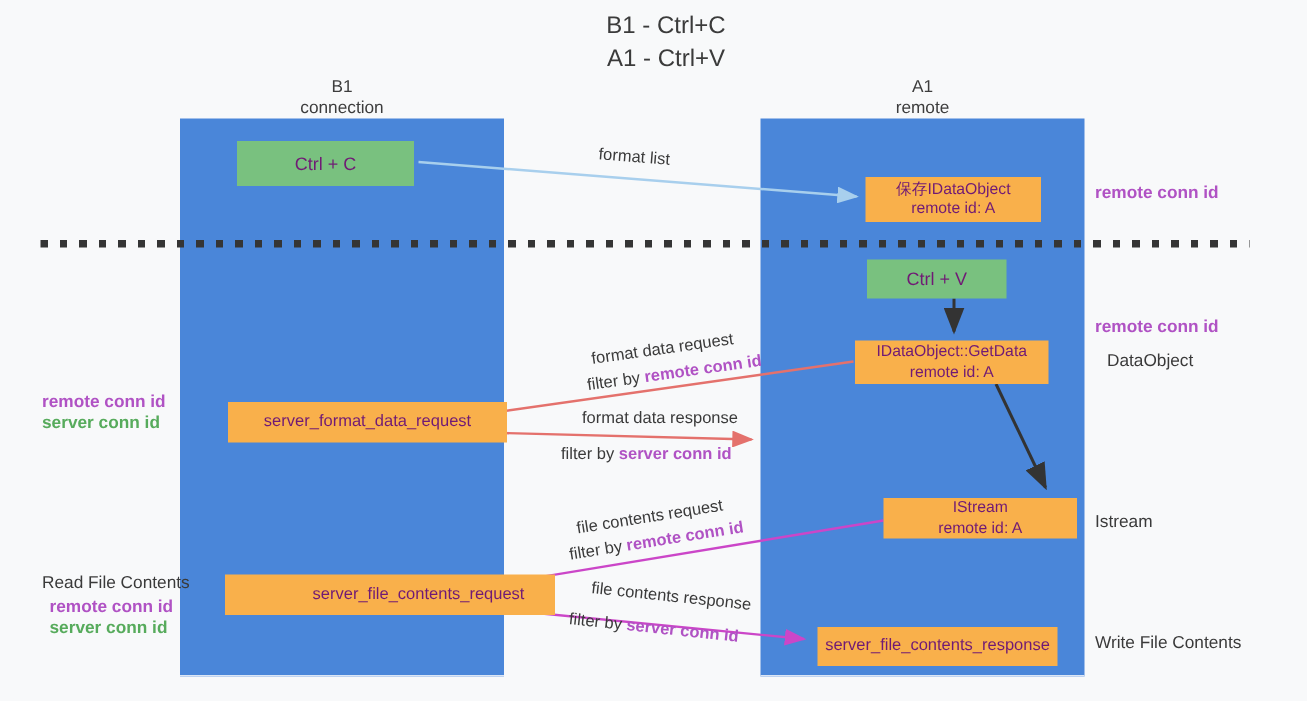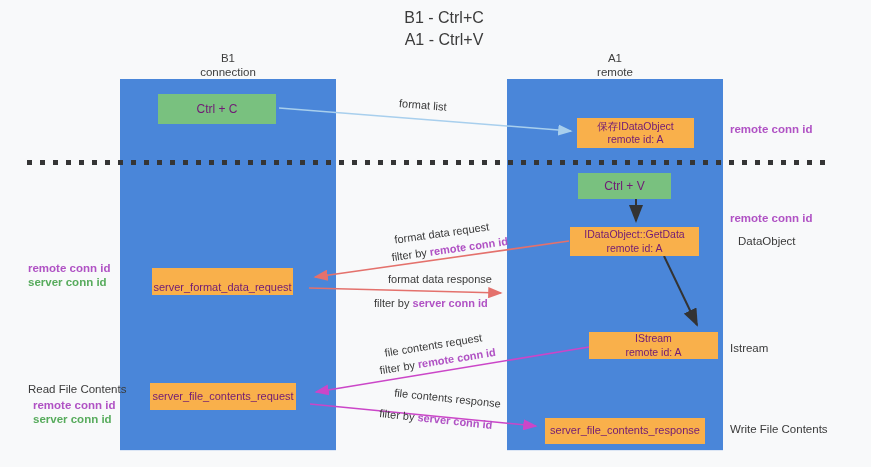--- a/index.html
+++ b/index.html
@@ -105,28 +105,28 @@
     <div class="sub">保存IDataObject</div>
     <div class="sub">remote id: A</div>
   </div>
   <div class="node green" style="left:578px; top:173px; width:93px; height:26px;">
     <div>Ctrl + V</div>
   </div>
   <div class="node orange" style="left:570px; top:227px; width:129px; height:29px;">
     <div class="sub">IDataObject::GetData</div>
     <div class="sub">remote id: A</div>
   </div>
-  <div class="node orange" style="left:152px; top:268px; width:141px; height:27px;justify-content:flex-end;">
+  <div class="node orange" style="left:152px; top:268px; width:186px; height:27px;">
     <div>server_format_data_request</div>
   </div>
   <div class="node orange" style="left:589px; top:332px; width:129px; height:27px;">
     <div class="sub">IStream</div>
     <div class="sub">remote id: A</div>
   </div>
-  <div class="node orange" style="left:150px; top:383px; width:146px; height:27px;">
+  <div class="node orange" style="left:150px; top:383px; width:182px; height:27px;padding-left:38px;">
     <div>server_file_contents_request</div>
   </div>
   <div class="node orange" style="left:545px; top:418px; width:160px; height:26px;text-align:center;">
     <div>server_file_contents_response</div>
   </div>
 
   <div class="edge-label r5" style="left:399px; top:99px;">format list</div>
 
   <div class="edge-label r-8" style="left:394px; top:227px;">format data request</div>
   <div class="edge-label r-8" style="left:391px; top:243px;">

